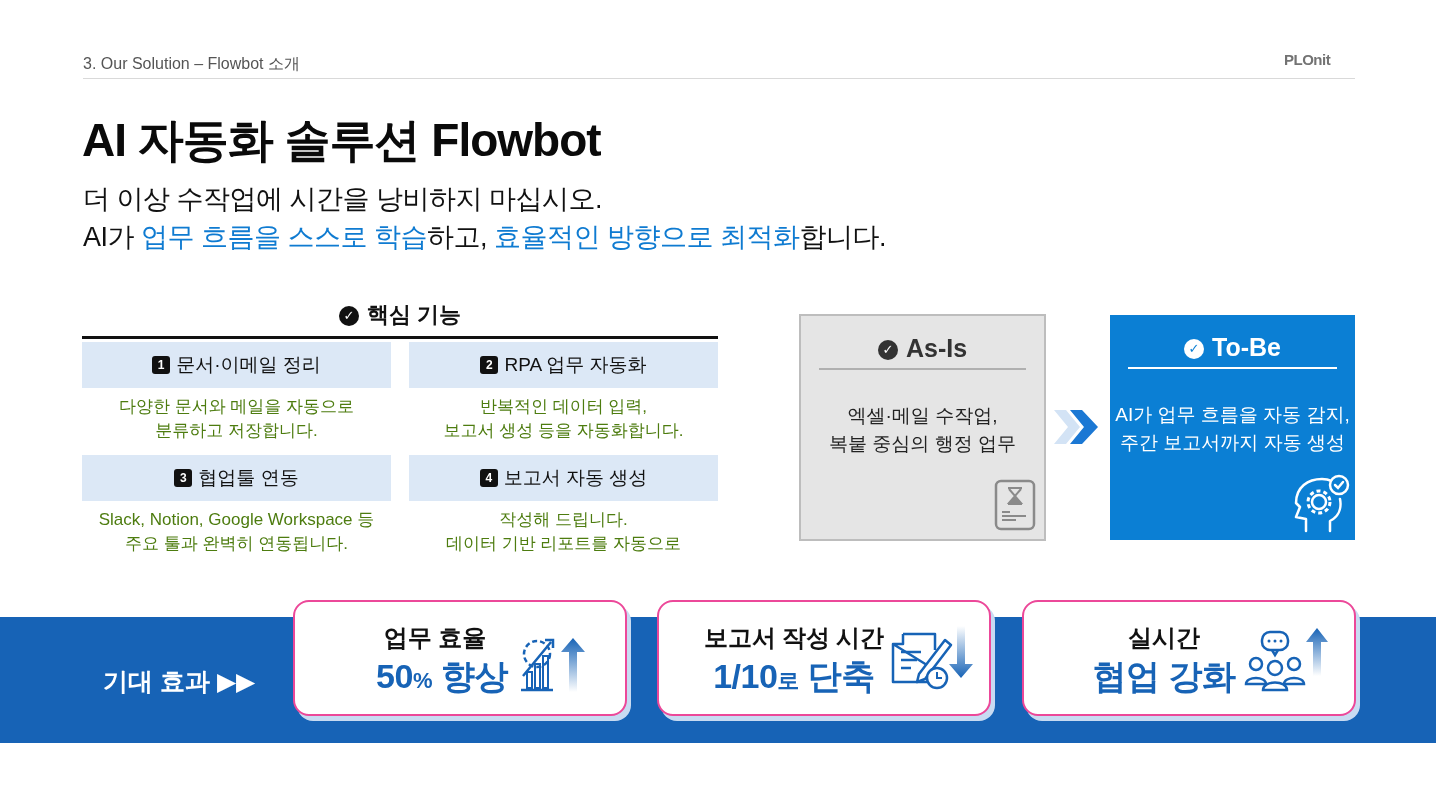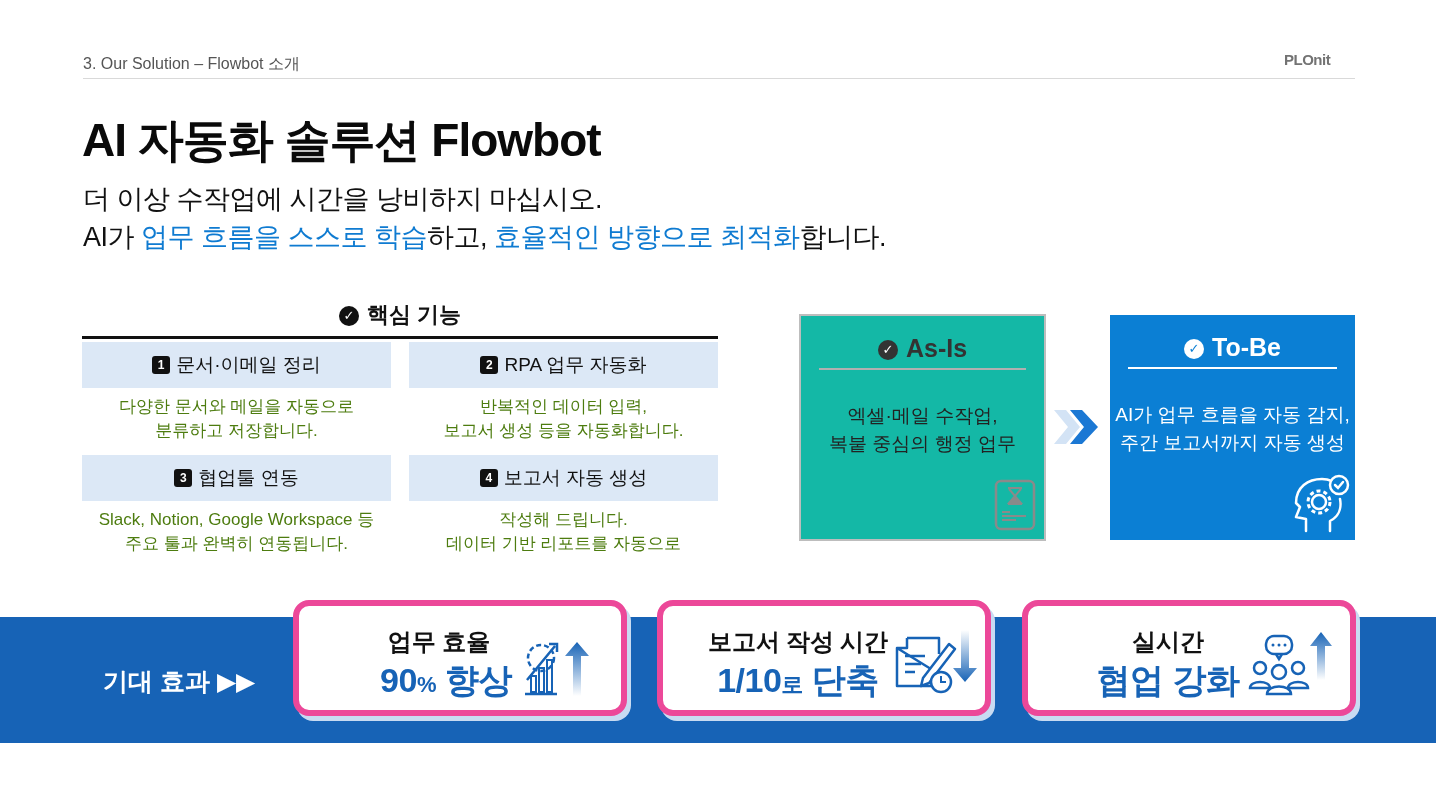--- a/index.html
+++ b/index.html
@@ -19,40 +19,40 @@
   
   .core-title { position: absolute; left: 82px; top: 300px; width: 636px; text-align: center; font-size: 22px; font-weight: 700; }
   .core-title .chk { display: inline-block; width: 20px; height: 20px; border-radius: 50%; background: #111; color: #fff; font-size: 13px; line-height: 20px; text-align: center; vertical-align: 2px; margin-right: 8px; }
   .core-rule { position: absolute; left: 82px; top: 336px; width: 636px; height: 3px; background: #111; }
 
   .feat-head { position: absolute; width: 309px; height: 46px; background: #dce8f6; display: flex; align-items: center; justify-content: center; font-size: 19px; color: #111; }
   .num { display: inline-block; width: 18px; height: 18px; background: #111; color: #fff; font-size: 12px; font-weight: 700; line-height: 18px; text-align: center; border-radius: 3px; margin-right: 6px; }
   .feat-desc { position: absolute; width: 309px; text-align: center; font-size: 17px; color: #4d7c0f; line-height: 24px; }
 
   
-  .asis { position: absolute; left: 799px; top: 314px; width: 247px; height: 227px; border: 2px solid #bdbdbd; background: #14b8a6; }
+  .asis { position: absolute; left: 799px; top: 314px; width: 247px; height: 227px; border: 2px solid #bdbdbd; background: #e5e5e5; }
   .tobe { position: absolute; left: 1110px; top: 315px; width: 245px; height: 225px; background: #0b7fd4; color: #fff; }
   .box-title { position: absolute; left: 0; right: 0; top: 18px; text-align: center; font-size: 25px; font-weight: 700; }
   .box-title .chk { display: inline-block; width: 20px; height: 20px; border-radius: 50%; font-size: 13px; line-height: 20px; text-align: center; vertical-align: 3px; margin-right: 8px; }
   .asis .box-title { color: #333; }
   .asis .box-title .chk { background: #333; color: #fff; }
   .tobe .box-title .chk { background: #fff; color: #0b7fd4; }
   .box-rule { position: absolute; top: 52px; height: 2px; }
   .asis .box-rule { left: 18px; right: 18px; background: #b0b0b0; }
   .tobe .box-rule { left: 18px; right: 18px; background: #fff; }
   .box-text { position: absolute; left: 0; right: 0; top: 86px; text-align: center; font-size: 19px; line-height: 28px; }
   .asis .box-text { color: #222; }
   .box-icon { position: absolute; }
 
   .chevrons { position: absolute; left: 1052px; top: 406px; }
 
   
   .band { position: absolute; left: 0; top: 617px; width: 1436px; height: 126px; background: #1763b6; }
   .band-label { position: absolute; left: 103px; top: 665px; font-size: 25px; font-weight: 700; color: #fff; }
-  .card { position: absolute; top: 600px; width: 334px; height: 116px; background: #fff; border: 6px solid #ec4899; border-radius: 16px; box-shadow: 4px 5px 0 #c8dbf2; }
+  .card { position: absolute; top: 600px; width: 334px; height: 116px; background: #fff; border: 2px solid #ec4899; border-radius: 16px; box-shadow: 4px 5px 0 #c8dbf2; }
   .card-top { position: absolute; text-align: center; font-size: 24px; font-weight: 700; color: #111; }
   .card-big { position: absolute; text-align: center; font-size: 34px; font-weight: 800; color: #1763b6; letter-spacing: -0.5px; }
   .card-big .small { font-size: 22px; font-weight: 700; }
   .card-icon { position: absolute; }
 </style>
 </head>
 <body>
 
 <div class="section-label">3. Our Solution – Flowbot 소개</div>
 <div class="logo">PLOnit</div>
@@ -144,21 +144,21 @@
     <path d="M43 12 L46 15 L51 9" fill="none" stroke="#fff" stroke-width="2.5" stroke-linecap="round"></path>
   </svg>
 </div>
 
 <div class="band"></div>
 <div class="band-label">기대 효과 ▶▶</div>
 
 <div class="card" style="left:293px;">
   <div class="card-top" style="left:60px; top:20px; width:160px;">업무 효율</div>
   <div class="card-big" style="left:52px; top:52px; width:190px;">
-    <span>90</span><span class="small">%</span><span> 향상</span>
+    <span>50</span><span class="small">%</span><span> 향상</span>
   </div>
   <svg class="card-icon" style="left:222px; top:30px;" width="72" height="62" viewBox="0 0 72 62">
     <defs>
         <linearGradient id="ug1" x1="0" y1="0" x2="0" y2="1">
           <stop offset="0" stop-color="#1763b6"></stop>
           <stop offset="1" stop-color="#1763b6" stop-opacity="0"></stop>
         </linearGradient>
       </defs>
     <circle cx="20" cy="22" r="13" fill="none" stroke="#1763b6" stroke-width="2.5" stroke-dasharray="5 3"></circle>
     <path d="M6 44 L34 10 M28 8 L36 8 L36 16" fill="none" stroke="#1763b6" stroke-width="2.5"></path>

